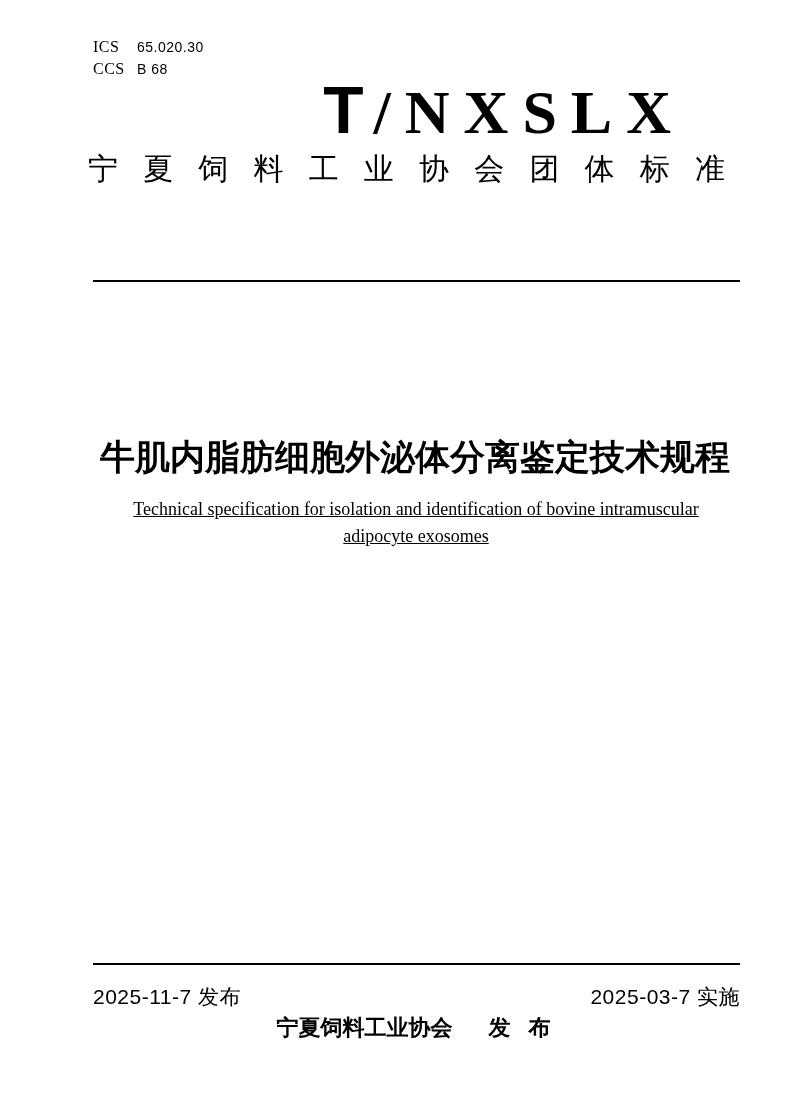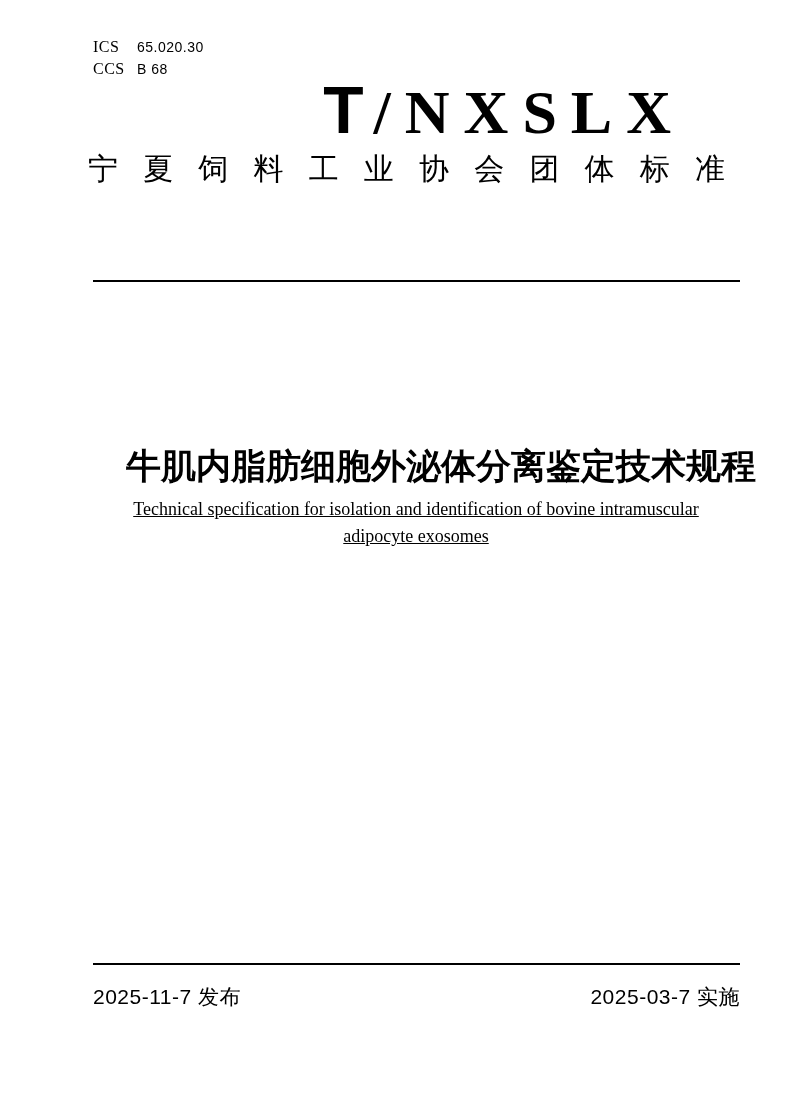--- a/index.html
+++ b/index.html
@@ -96,22 +96,22 @@
   }
   .rule-top { top: 280px; }
   .rule-bottom { top: 963px; }
 
   
   .title-zh {
     position: absolute;
     left: 0;
     top: 429px;
     width: 647px;
-    margin: 16px;
-    text-align: right;
+    margin: 7px;
+    text-align: left;
     font-size: 35px;
     font-weight: 700;
     letter-spacing: 0;
     line-height: 42px;
     white-space: nowrap;
   }
   .title-en {
     position: absolute;
     left: 13px;
     top: 496px;
@@ -195,15 +195,18 @@
     <h1 class="title-zh">牛肌内脂肪细胞外泌体分离鉴定技术规程</h1>
     <p class="title-en">Technical specification for isolation and identification of bovine intramuscular adipocyte exosomes</p>
 
     <div class="dates">
       <span>2025-11-7 发布</span>
       <span>2025-03-7 实施</span>
     </div>
 
     <div class="rule rule-bottom"></div>
 
+    <div class="publisher-row">
+      <span>宁夏饲料工业协会</span><span class="pub-word">发 布</span>
+    </div>
 
   </div>
 </div>
 
 </body></html>

